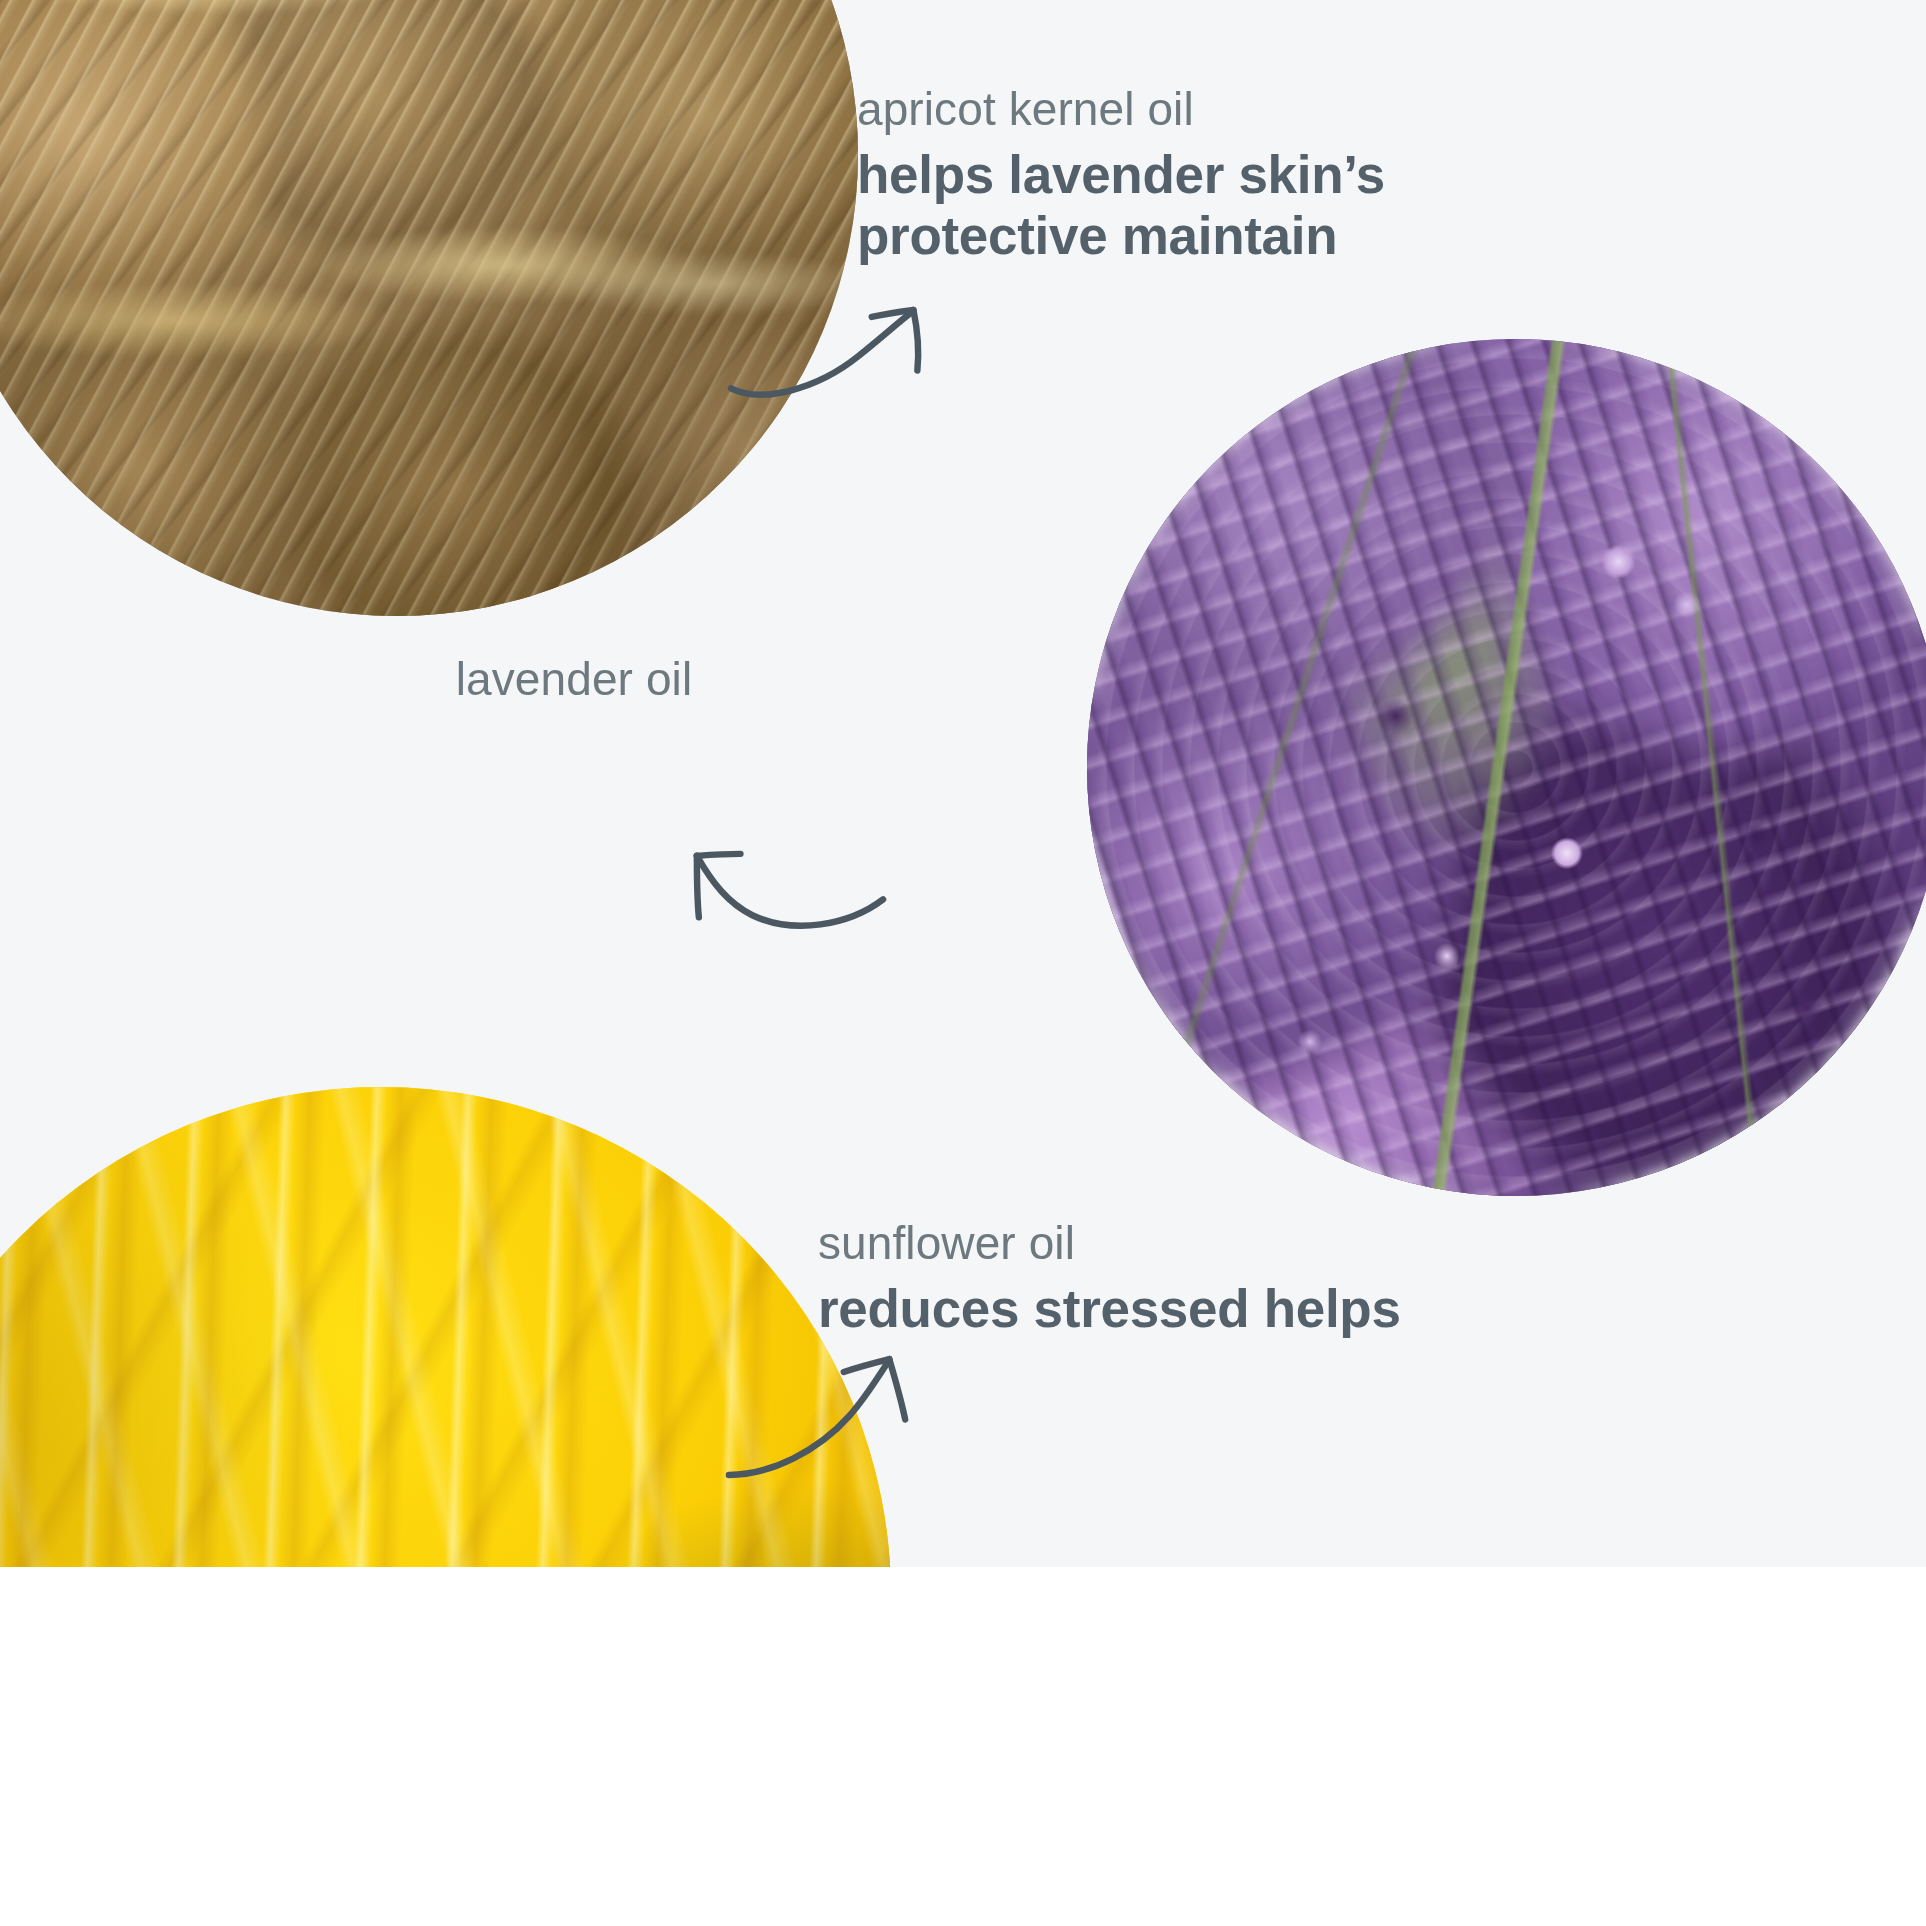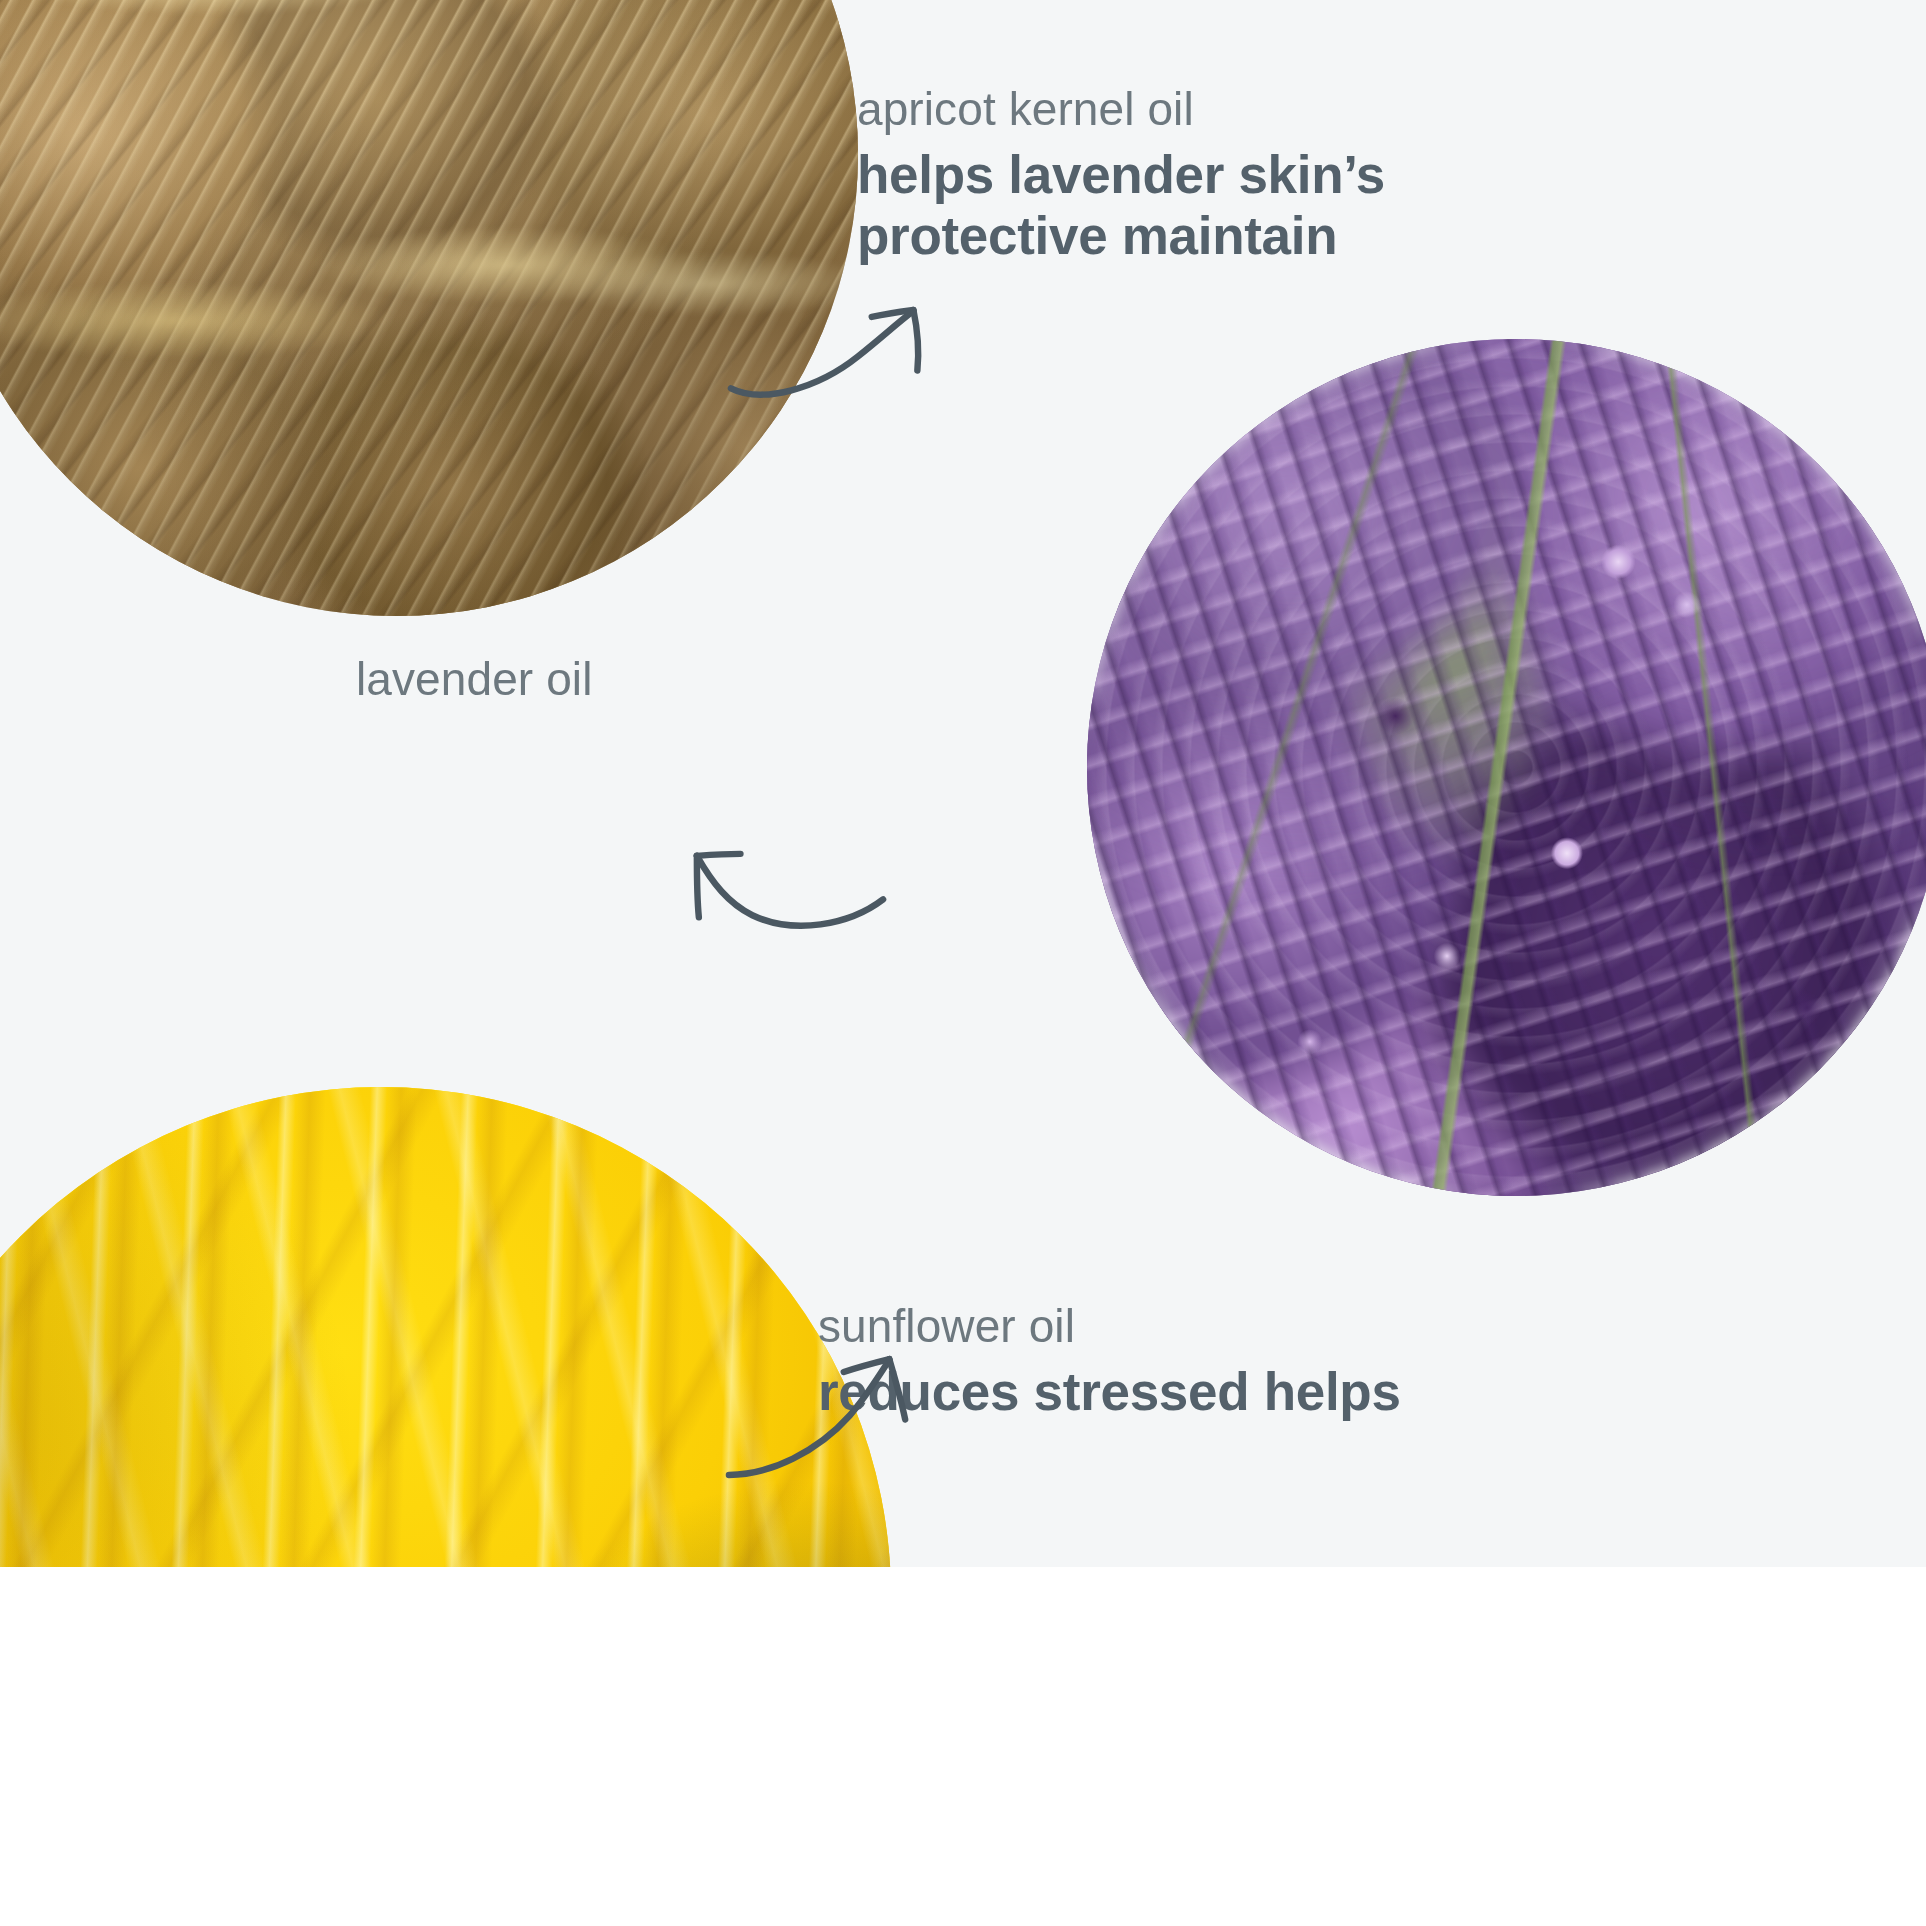--- a/index.html
+++ b/index.html
@@ -211,22 +211,22 @@
   .label-block .claim {
     font-weight: 700;
     font-size: 53px;
     letter-spacing: -0.3px;
     color: #54616b;
     display: block;
   }
   .label-block .claim .ln { display: block; }
 
   #block-apricot   { left: 857px;  top: 83px;  width: 614px; text-align: left; }
-  #block-lavender  { left: 356px;  top: 653px; width: 436px; text-align: left; }
-  #block-sunflower { left: 818px;  top: 1300px; width: 693px; text-align: left; }
+  #block-lavender  { left: 356px;  top: 653px; width: 436px; text-align: center; }
+  #block-sunflower { left: 818px;  top: 1217px; width: 693px; text-align: left; }
 
   
   .arrow { position: absolute; pointer-events: none; }
   #arrow-apricot   { left: 723px; top: 297px; width: 238px; height: 129px; }
   #arrow-lavender  { left: 683px; top: 832px; width: 208px; height: 119px; }
   #arrow-sunflower { left: 723px; top: 1342px; width: 198px; height: 149px; }
   .arrow svg { display: block; width: 100%; height: 100%; overflow: visible; }
   .arrow path {
     fill: none;
     stroke: #4b5862;

